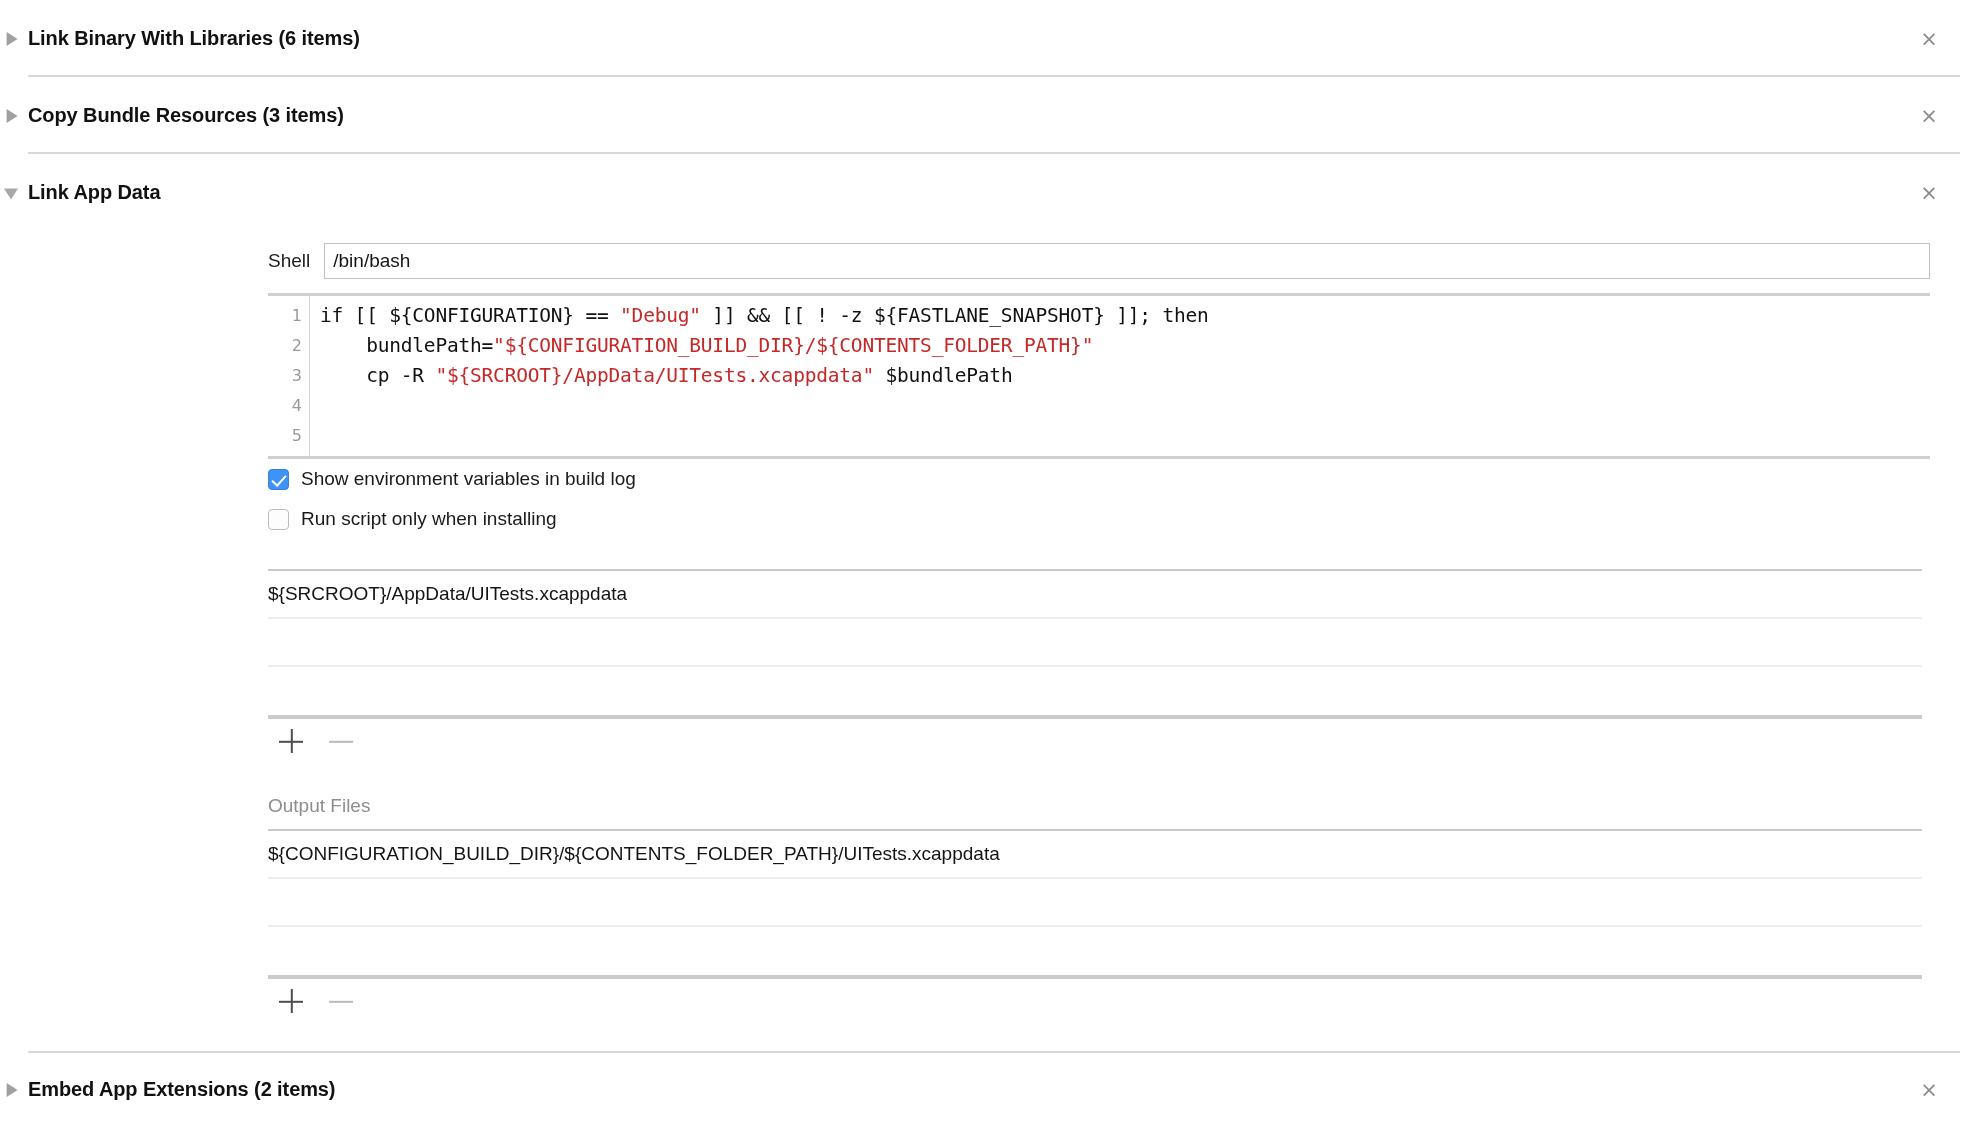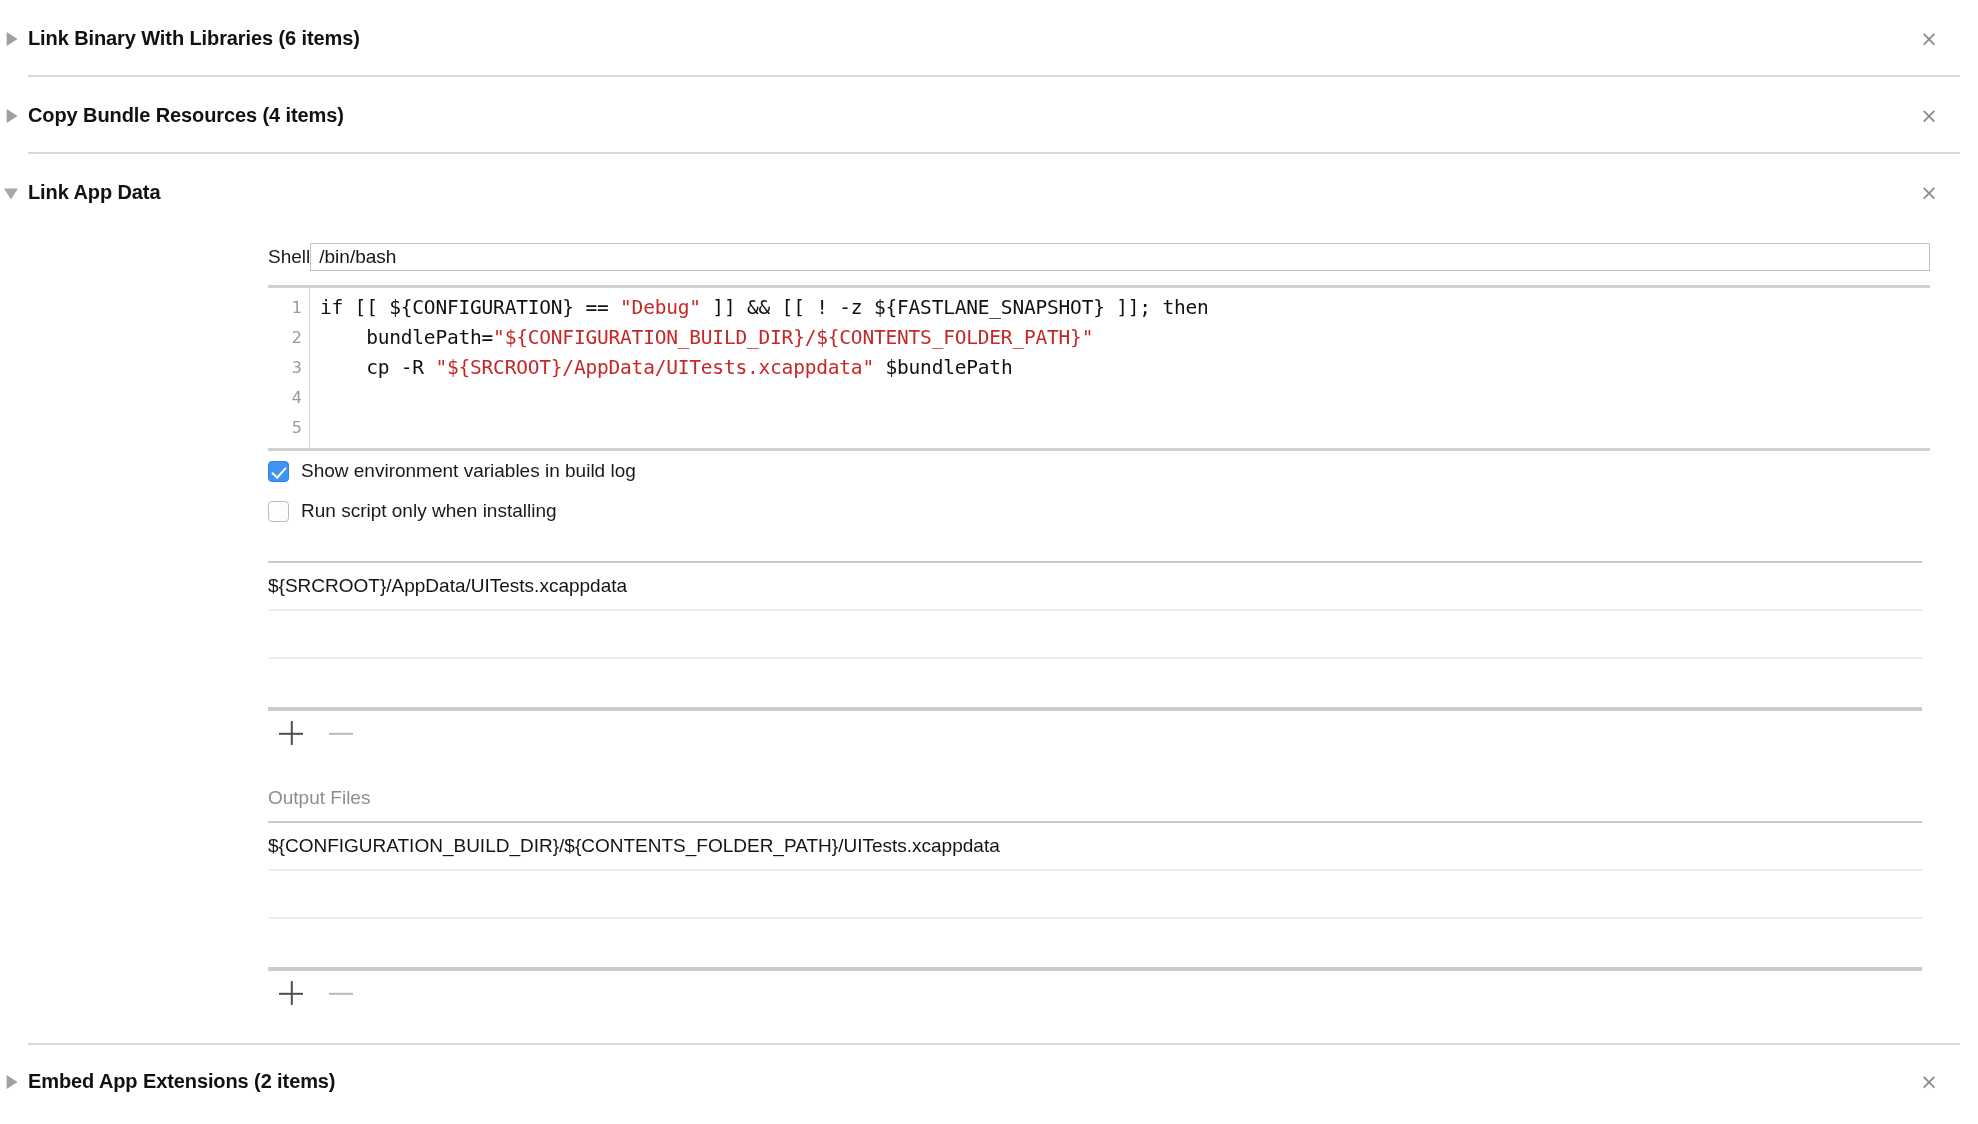--- a/index.html
+++ b/index.html
@@ -97,25 +97,26 @@
   .shell-line {
     display: flex;
     align-items: center;
     padding-left: 268px;
     padding-right: 48px;
     margin-top: 12px;
   }
   .shell-label {
     font-size: 19px;
     color: #1d1d1d;
+    margin-right: 14px;
     white-space: nowrap;
   }
   .shell-field {
     flex: 1;
-    height: 28px;
+    height: 36px;
     border: 1px solid #c2c2c2;
     background: #ffffff;
     display: flex;
     align-items: center;
     padding: 0 8px;
     font-size: 19px;
     color: #151515;
   }
 
   
@@ -278,21 +279,21 @@
 
   <div class="phase-row">
     <span class="disclosure collapsed"></span>
     <span class="phase-title">Link Binary With Libraries (6 items)</span>
     <span class="close-x">×</span>
     <span class="phase-sep" style="bottom:0;"></span>
   </div>
 
   <div class="phase-row">
     <span class="disclosure collapsed"></span>
-    <span class="phase-title">Copy Bundle Resources (4 items)</span>
+    <span class="phase-title">Copy Bundle Resources (3 items)</span>
     <span class="close-x">×</span>
     <span class="phase-sep" style="bottom:0;"></span>
   </div>
 
   <div class="phase-row">
     <span class="disclosure expanded"></span>
     <span class="phase-title">Link App Data</span>
     <span class="close-x">×</span>
   </div>
 

